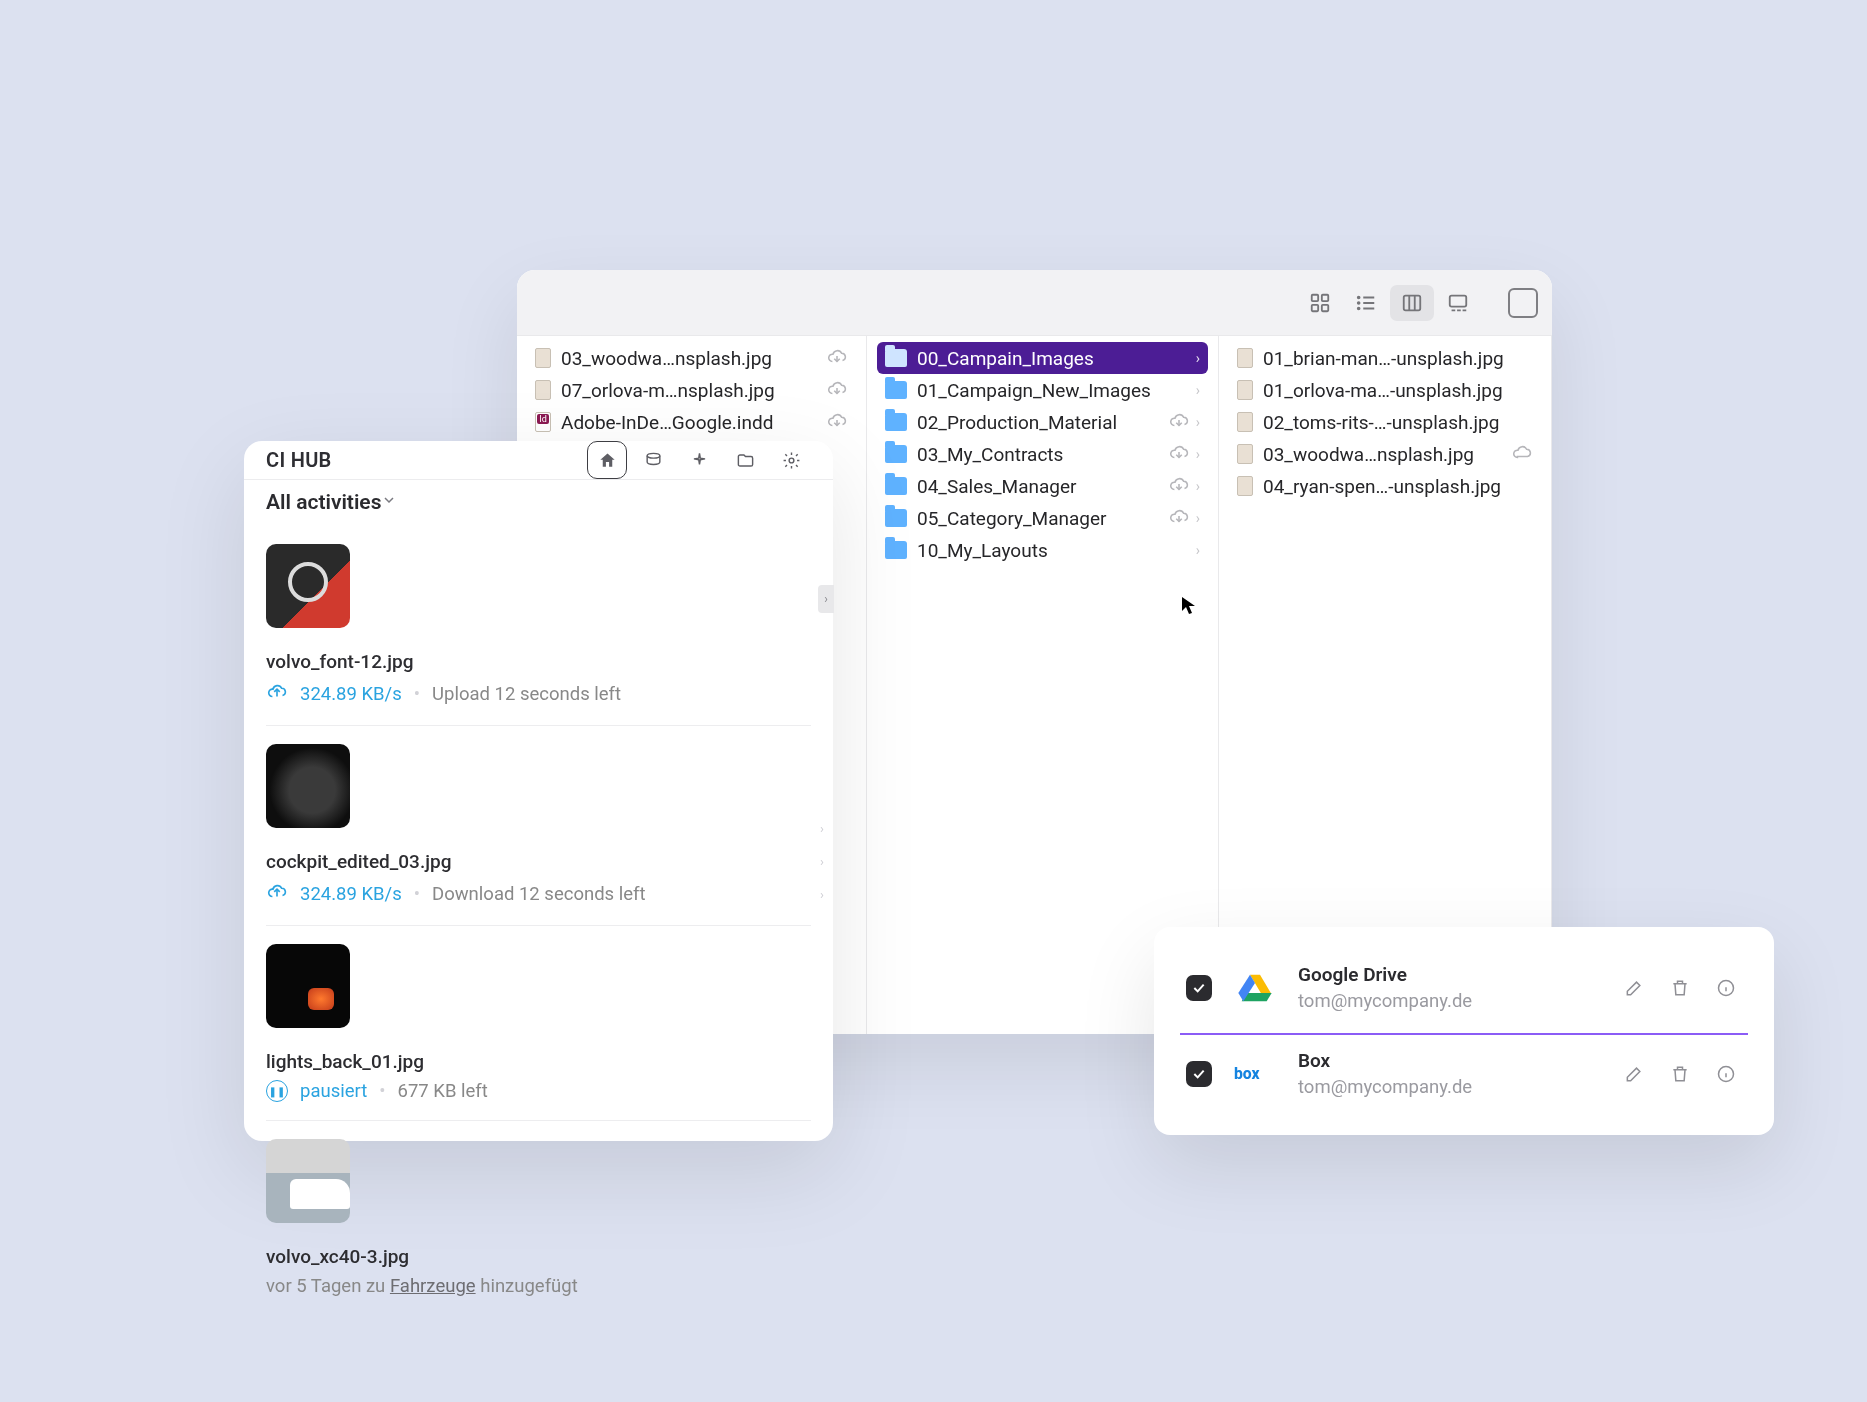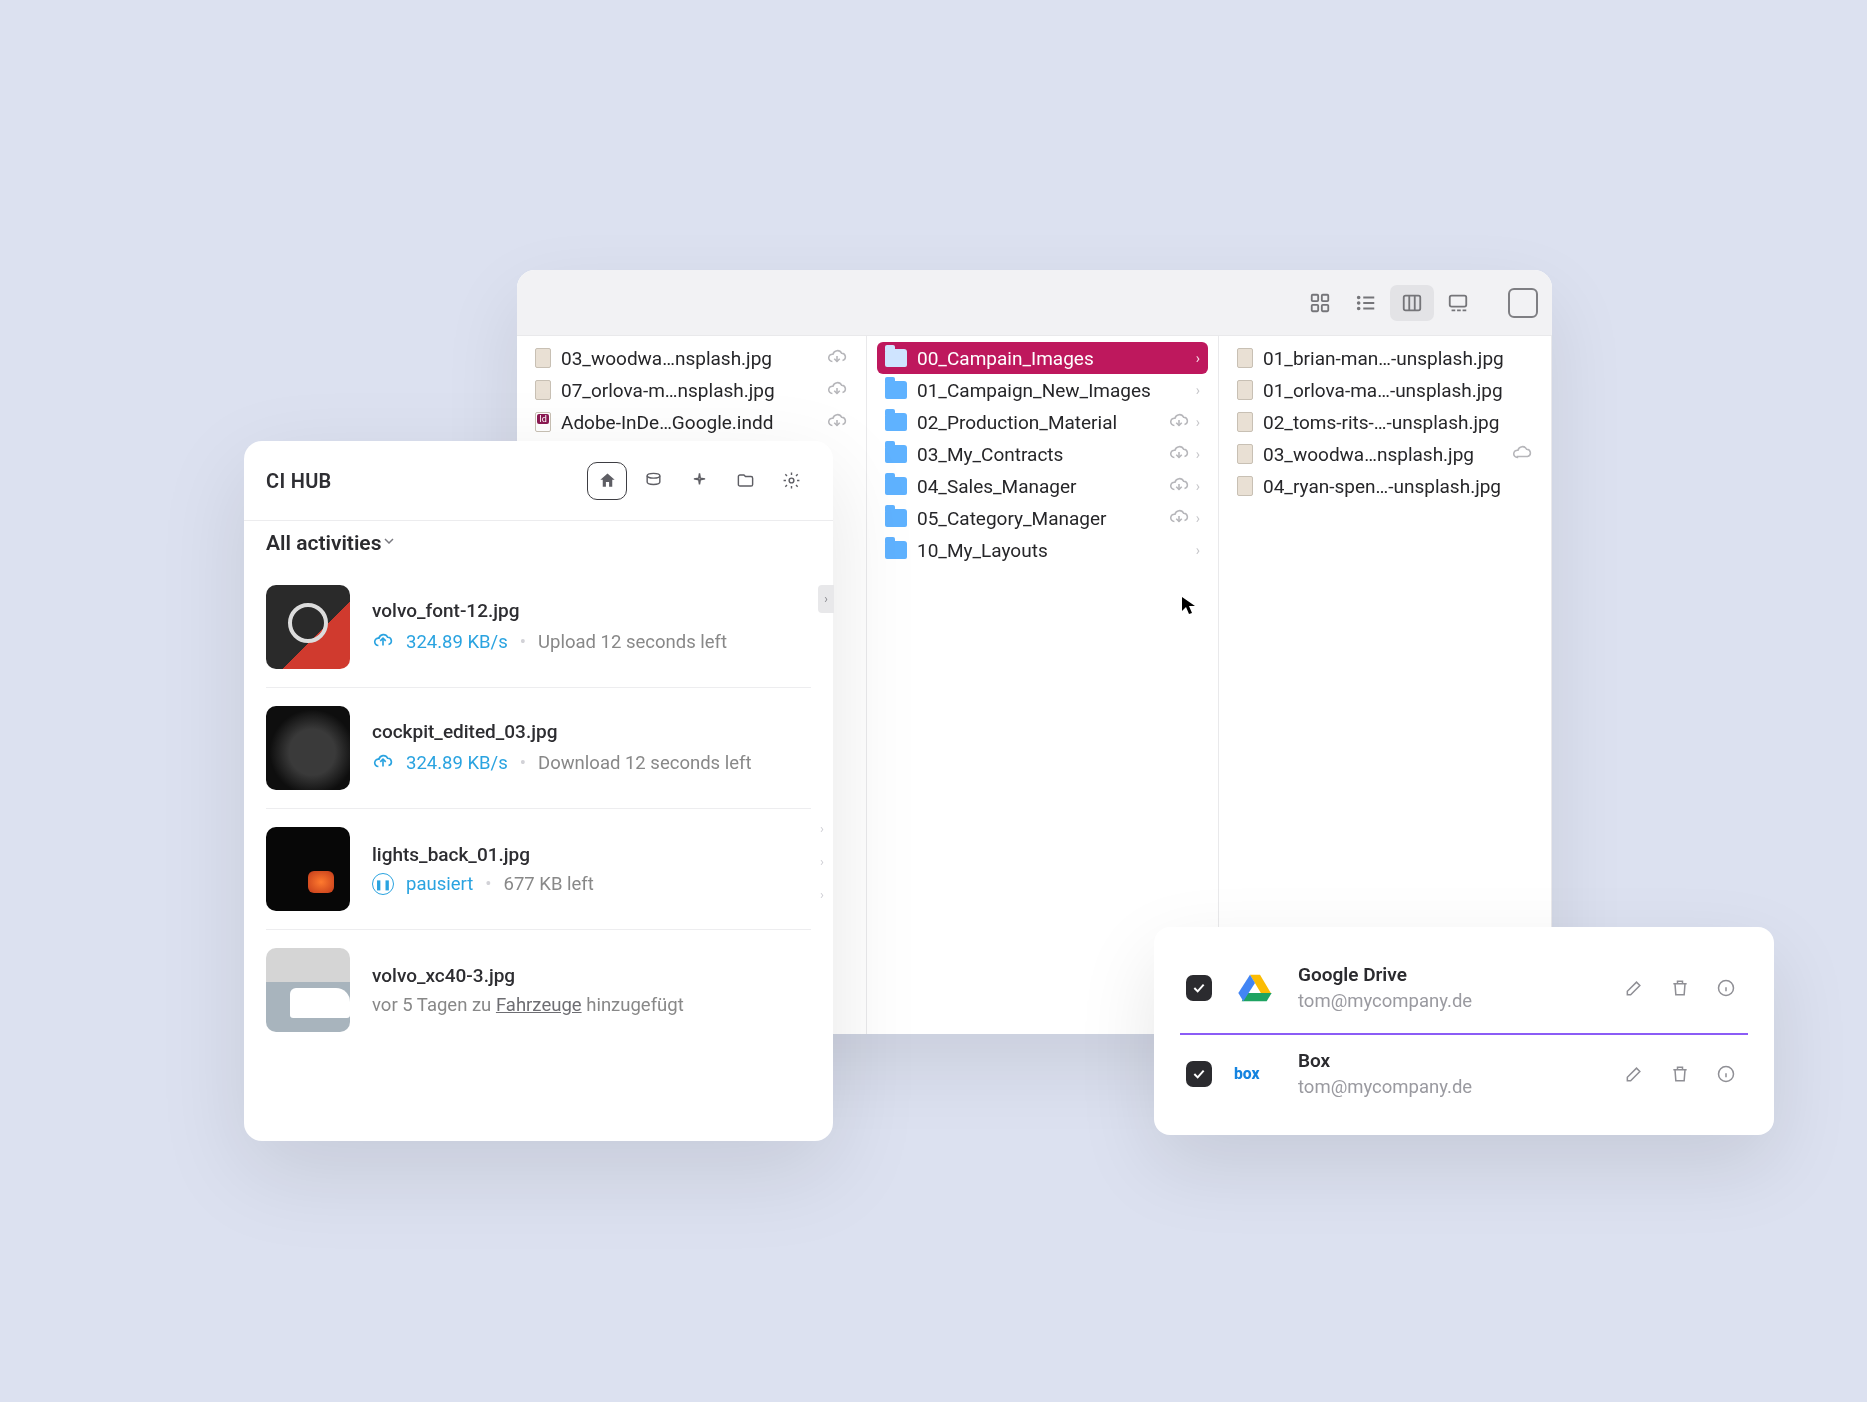--- a/index.html
+++ b/index.html
@@ -29,21 +29,21 @@
 .column {
   border-right:1px solid #e9e9eb; padding:6px 10px; font-size:19px; color:#262629;
 }
 .col1 { width:350px; }
 .col2 { width:352px; }
 .col3 { flex:1; }
 .row {
   display:flex; align-items:center; gap:10px; height:32px; padding:0 8px; border-radius:6px;
   position:relative; cursor:default;
 }
-.row.selected { background:#be185d; color:#fff; }
+.row.selected { background:#4c1d95; color:#fff; }
 .row .label { flex:1; white-space:nowrap; overflow:hidden; text-overflow:ellipsis; }
 .row .tail { display:flex; align-items:center; gap:6px; color:#b6b6ba; }
 .row.selected .tail { color:rgba(255,255,255,.8); }
 .folder-ico { width:22px; height:18px; border-radius:3px 3px 2px 2px; background:#5fb2ff; position:relative; }
 .folder-ico:before { content:""; position:absolute; top:-4px; left:0; width:10px; height:6px; background:#5fb2ff; border-radius:2px 2px 0 0;}
 .row.selected .folder-ico { background:#cfe4ff; }
 .row.selected .folder-ico:before { background:#cfe4ff; }
 .file-thumb { width:16px; height:20px; background:#e9e0d4; border:1px solid #c8c0b4; border-radius:2px; }
 .file-thumb.id { background:#fff; }
 .file-thumb.id:after { content:"Id"; display:block; font-size:9px; background:#8b1a52; color:#fff; width:12px; text-align:center; border-radius:2px; margin:1px;}
@@ -81,21 +81,21 @@
 .tab.active { color:#111; font-weight:600; }
 .chevrons-mid {
   position:absolute; right:9px; top:380px; display:flex; flex-direction:column; gap:18px;
   color:#cfcfd4; font-size:13px;
 }
 .filter-row { display:flex; align-items:center; padding:10px 22px 6px; }
 .filter-label { font-size:21px; font-weight:600; color:#2b2b2f; }
 .filter-chev { color:#7a7a80; }
 .activity-list { padding:6px 22px 0; display:flex; flex-direction:column; position:relative;}
 .activity-item {
-  display:flex; gap:22px; padding:18px 0; border-bottom:1px solid #ededef;
+  display:flex; gap:22px; padding:18px 0; border-bottom:1px solid #ededef;flex-direction:column;
 }
 .activity-item:last-child { border-bottom:none; }
 .thumb {
   width:84px; height:84px; border-radius:10px; background:#1a1a1a; background-size:cover;
   flex-shrink:0; position:relative; overflow:hidden;
 }
 .thumb.volvo-logo { background:linear-gradient(135deg,#2a2a2a 60%,#d03a2e 60%);}
 .thumb.volvo-logo:after { content:""; position:absolute; left:22px; top:18px; width:40px; height:40px; border:4px solid #dcdcdc; border-radius:50%; box-sizing:border-box;}
 .thumb.cockpit { background:radial-gradient(circle at 55% 55%,#3a3a3a 0 35%,#0e0e0e 65%);}
 .thumb.lights { background:#070707;}

